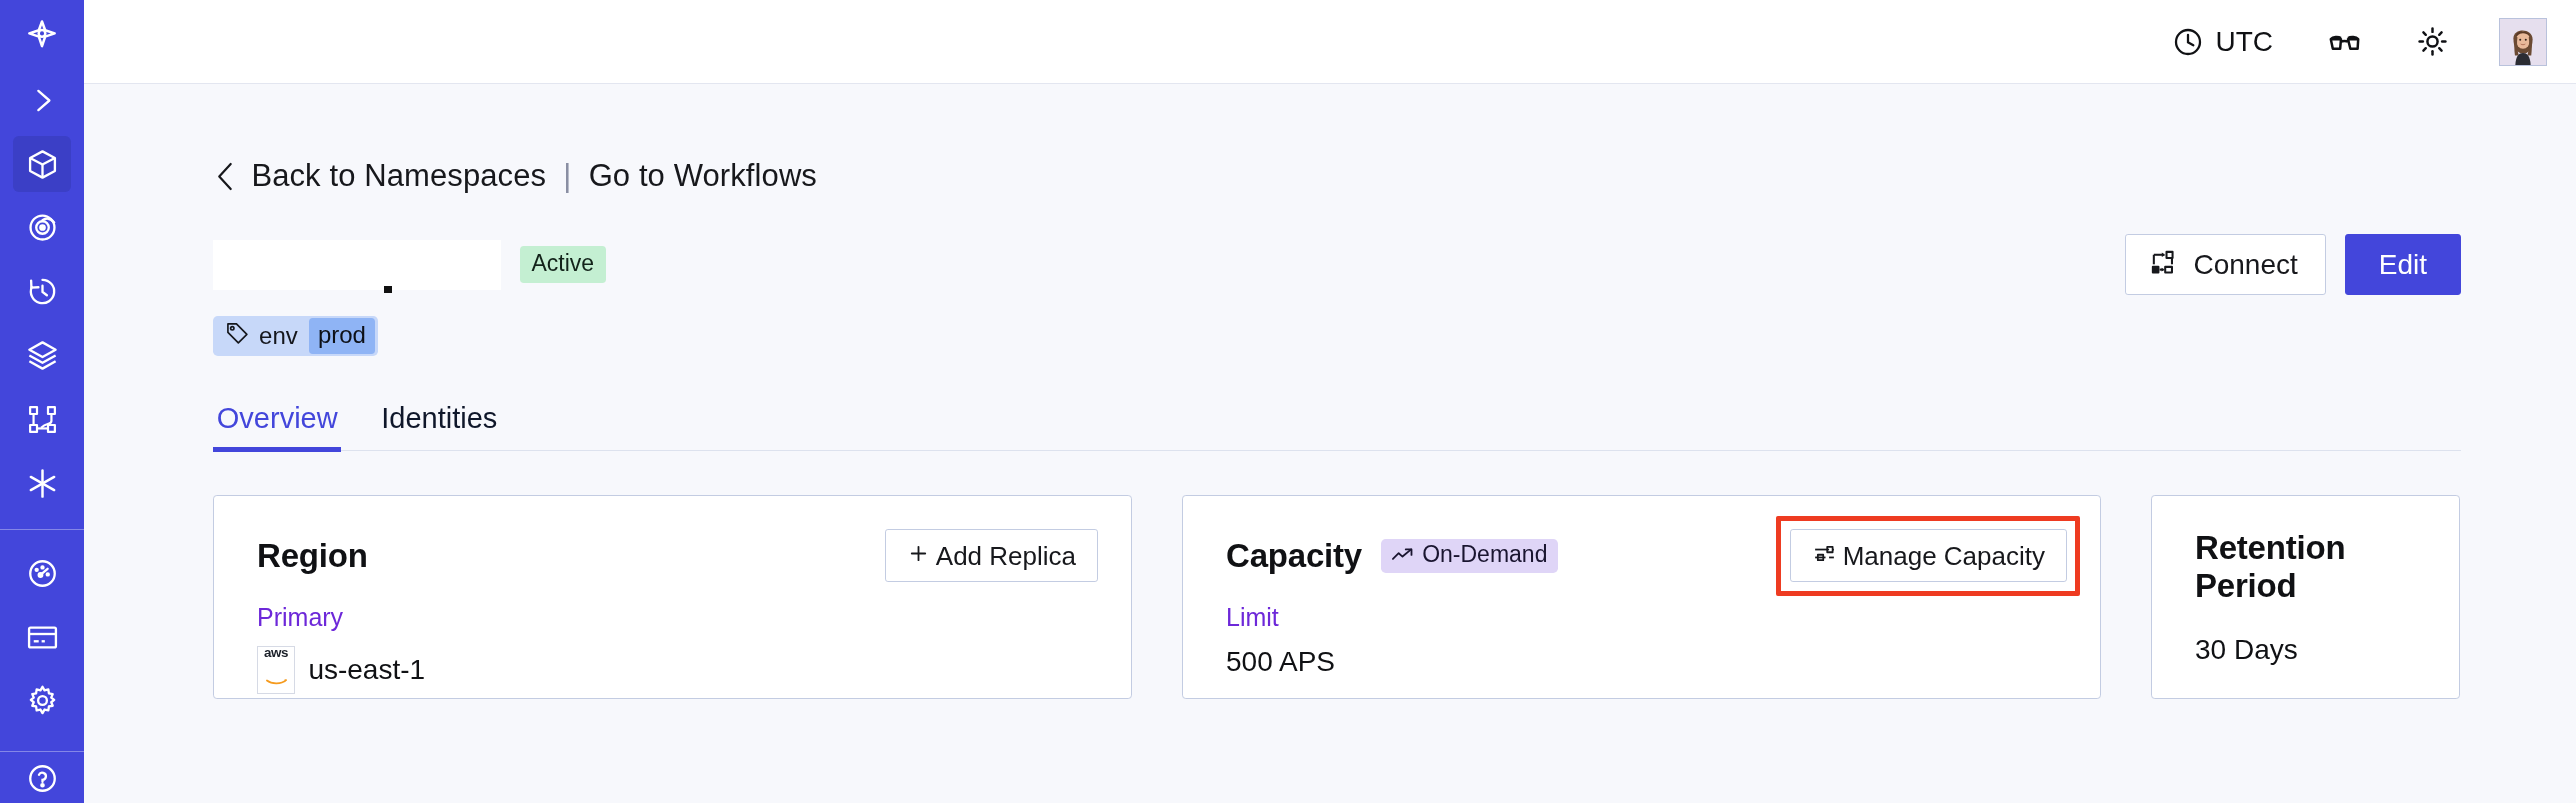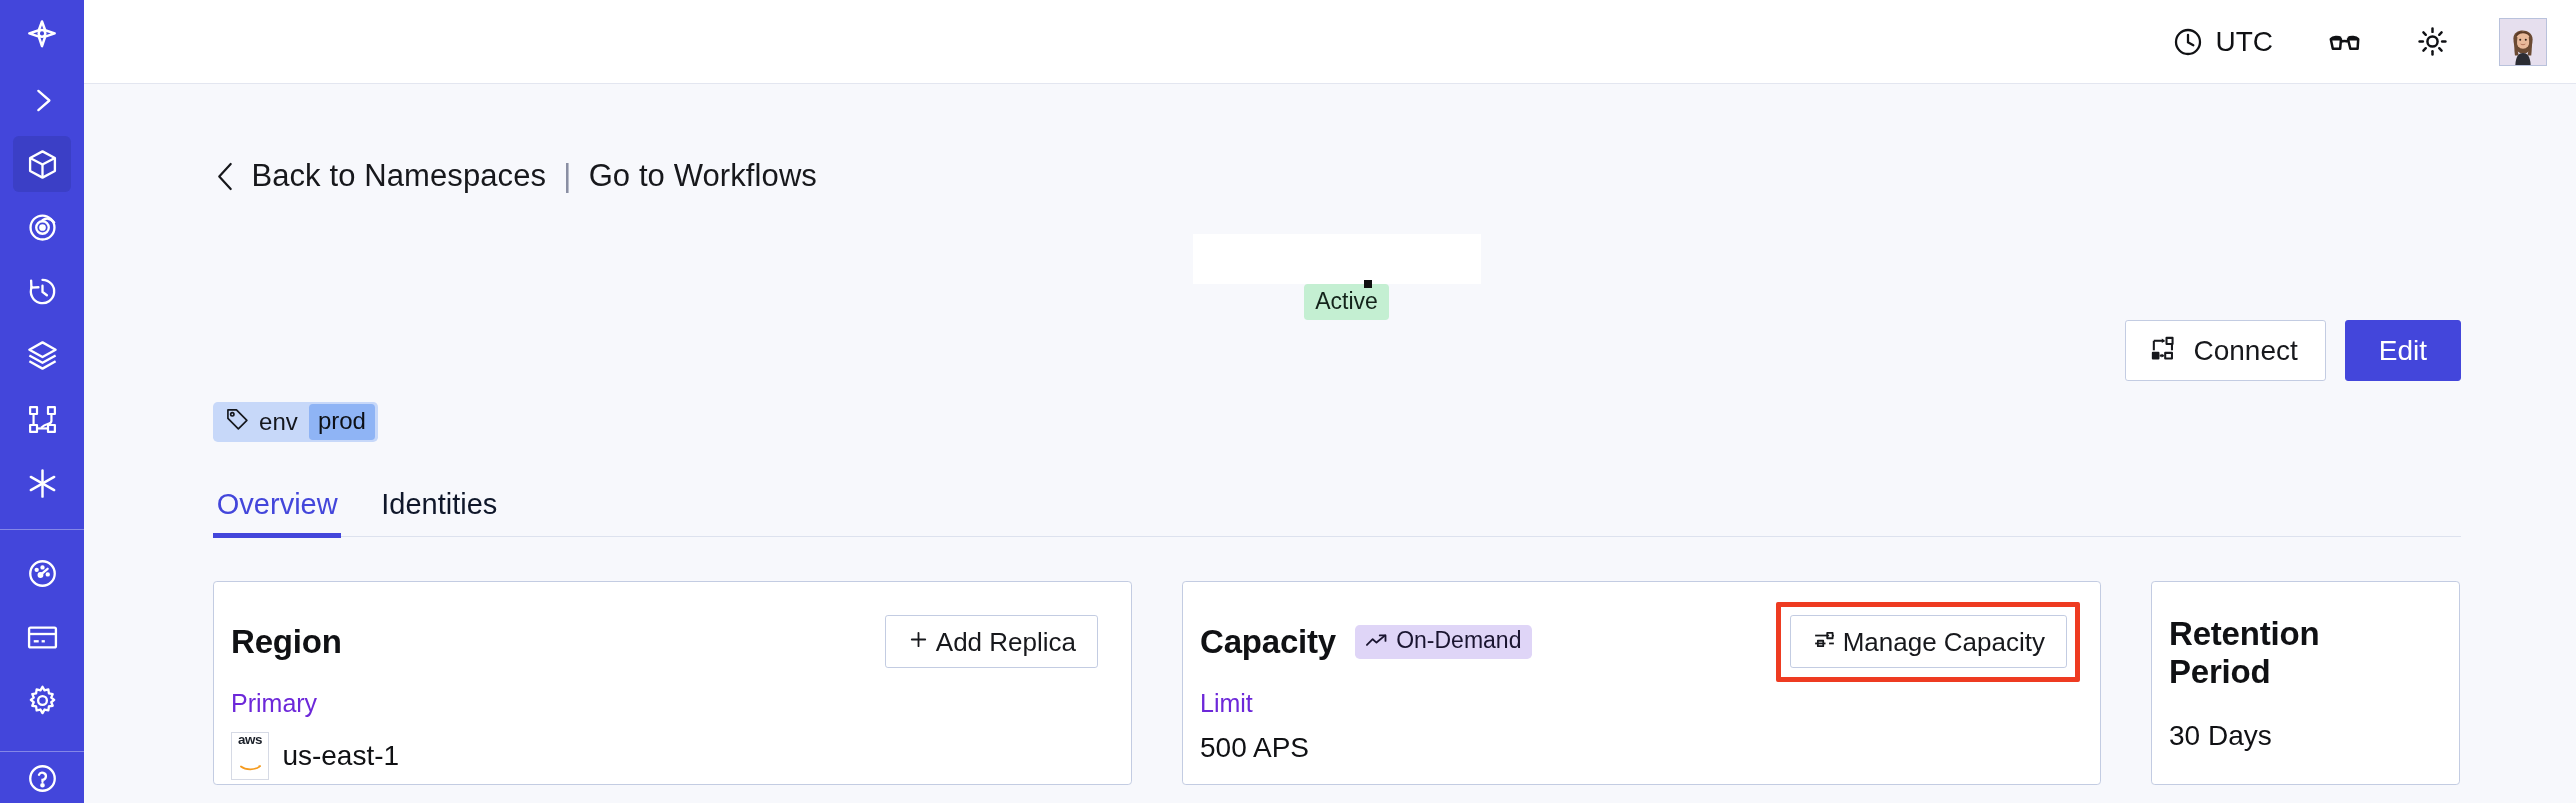--- a/index.html
+++ b/index.html
@@ -68,21 +68,21 @@
   .breadcrumb {
     display: flex; align-items: center; gap: 13.4px;
     margin-top: 74px;
     font-size: 31px; color: #17181C; letter-spacing: 0.1px;
   }
   .breadcrumb .chev { display: flex; align-items: center; }
   .bc-sep { color: #8A8FA3; font-weight: 300; margin: 0 3.8px; }
 
   .title-row {
     display: flex; align-items: center;
-    margin-top: 40px; min-height: 52px; flex-direction: column;
+    margin-top: 40px; min-height: 52px;
   }
   .title-redacted {
     width: 288px; height: 50px; background: #FFFFFF; position: relative;
   }
   .title-redacted .dot {
     position: absolute; left: 171px; bottom: -3.8px;
     width: 7.7px; height: 7.7px; background: #111;
   }
   .badge-active {
     background: #C4EFD2; color: #13231A;
@@ -126,21 +126,21 @@
   }
   .tab.active { color: #4346DB; }
   .tab.active::after {
     content: ""; position: absolute; left: 0; right: 0; bottom: -1.9px;
     height: 4.8px; background: #4346DB;
   }
 
   .cards { display: flex; gap: 50px; margin-top: 44px; }
   .card {
     background: #FFFFFF; border: 1px solid #C3CCE2; border-radius: 3.8px;
-    height: 204px; padding: 33px 33px 0 17px; position: relative;
+    height: 204px; padding: 33px 33px 0 43px; position: relative;
   }
   .card.region { width: 919px; flex: 0 0 919px; }
   .card.capacity { width: 919px; flex: 0 0 919px; }
   .card.retention { width: 309px; flex: 0 0 309px; }
   .card-head { display: flex; align-items: center; }
   .card-title { font-size: 33px; color: #101114; font-weight: 700; letter-spacing: -0.2px; }
   .badge-ondemand {
     display: inline-flex; align-items: center; gap: 8.6px;
     background: #DFD5F7; color: #1A1530;
     font-size: 23px; border-radius: 4.8px;

